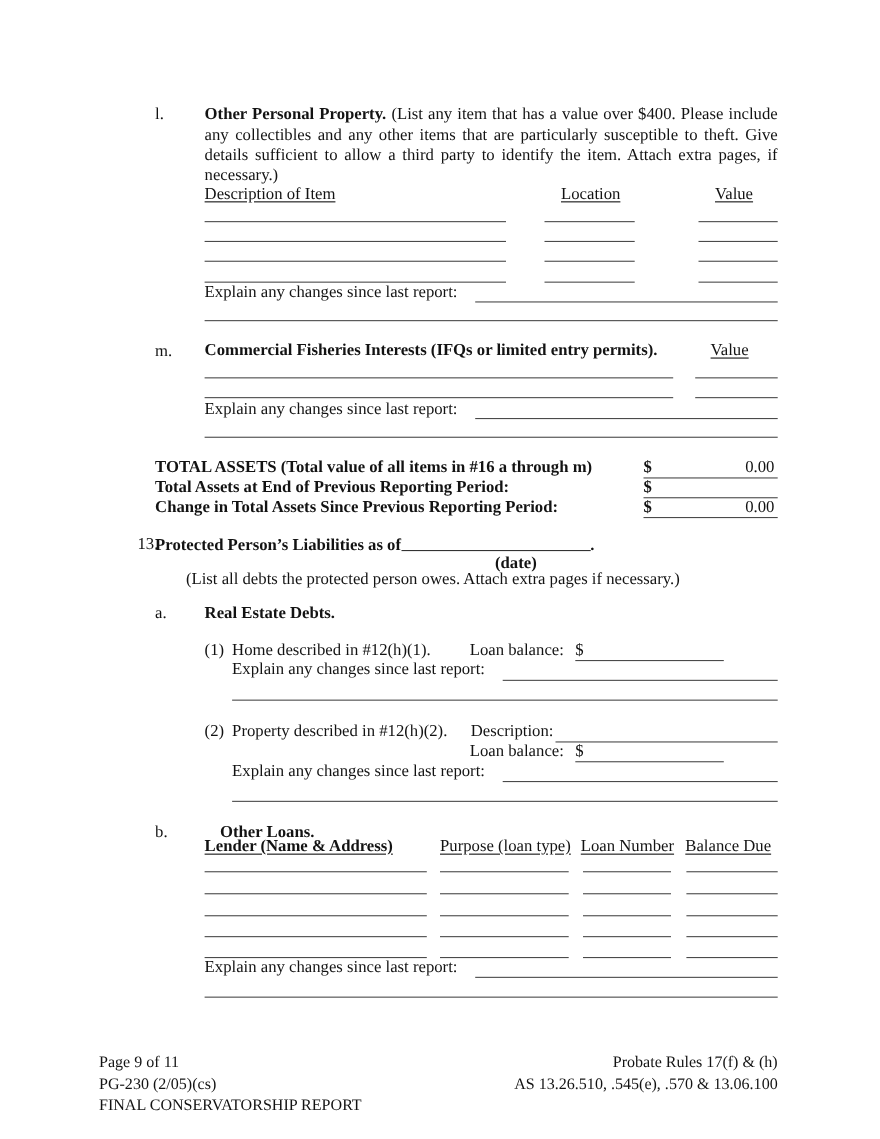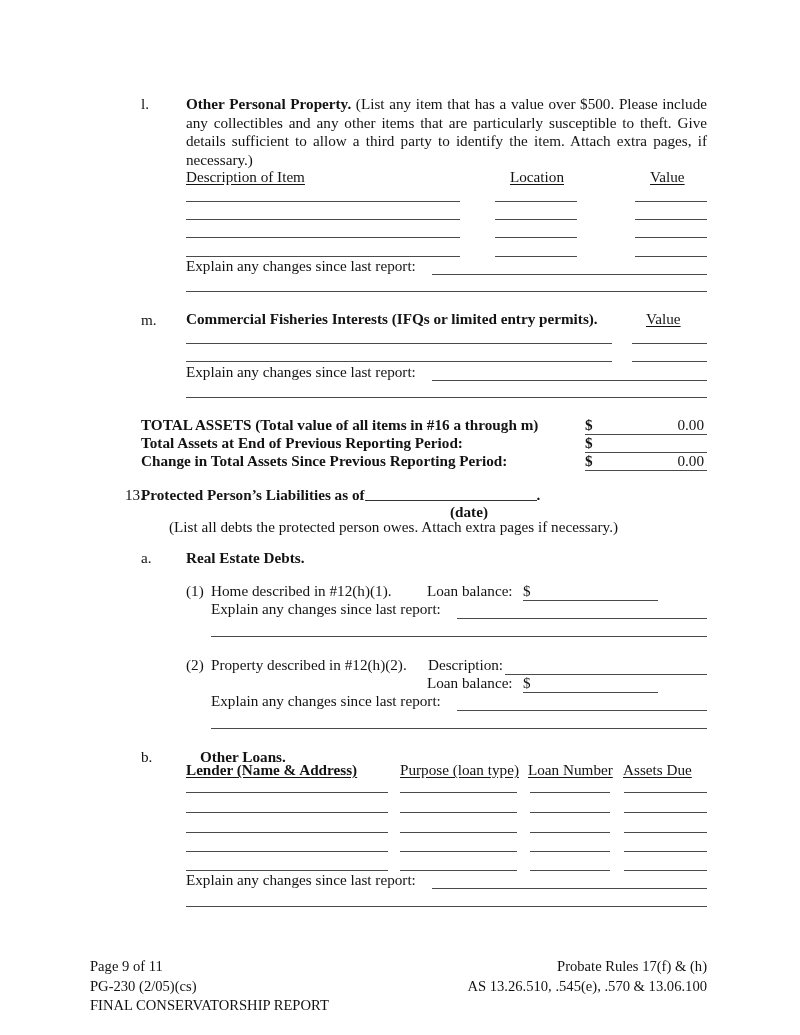--- a/index.html
+++ b/index.html
@@ -57,21 +57,21 @@
 </style>
 </head>
 <body>
 
 <div class="page">
 
   <div class="blk t" style="left:141px; top:95px;">l.</div>
 
   <div class="blk t just" style="left:186px; top:95px; width:521px;">
     <span class="b">Other Personal Property.</span>
-    <span>(List any item that has a value over $500. Please include any collectibles and any other items that are particularly susceptible to theft.  Give details sufficient to allow a third party to identify the item.  Attach extra pages, if necessary.)</span>
+    <span>(List any item that has a value over $400. Please include any collectibles and any other items that are particularly susceptible to theft.  Give details sufficient to allow a third party to identify the item.  Attach extra pages, if necessary.)</span>
   </div>
 
   <div class="blk t u" style="left:186px; top:168px;">Description of Item</div>
   <div class="blk t u" style="left:510px; top:168px;">Location</div>
   <div class="blk t u" style="left:650px; top:168px;">Value</div>
 
   <div class="rule" style="left:186px; top:201px; width:274px;"></div>
   <div class="rule" style="left:495px; top:201px; width:82px;"></div>
   <div class="rule" style="left:635px; top:201px; width:72px;"></div>
 
@@ -153,21 +153,21 @@
   <div class="blk t" style="left:211px; top:692px;">Explain any changes since last report:</div>
   <div class="rule" style="left:457px; top:710px; width:250px;"></div>
   <div class="rule" style="left:211px; top:728px; width:496px;"></div>
 
   <div class="blk t" style="left:141px; top:748px;">b.</div>
   <div class="blk t b" style="left:200px; top:748px;">Other Loans.</div>
 
   <div class="blk t u" style="left:186px; top:761px;font-weight:bold;">Lender (Name &amp; Address)</div>
   <div class="blk t u" style="left:400px; top:761px;">Purpose (loan type)</div>
   <div class="blk t u" style="left:528px; top:761px;">Loan Number</div>
-  <div class="blk t u" style="left:623px; top:761px;">Assets Due</div>
+  <div class="blk t u" style="left:623px; top:761px;">Balance Due</div>
 
   <div class="rule" style="left:186px; top:792px; width:202px;"></div>
   <div class="rule" style="left:400px; top:792px; width:117px;"></div>
   <div class="rule" style="left:530px; top:792px; width:80px;"></div>
   <div class="rule" style="left:624px; top:792px; width:83px;"></div>
 
   <div class="rule" style="left:186px; top:812px; width:202px;"></div>
   <div class="rule" style="left:400px; top:812px; width:117px;"></div>
   <div class="rule" style="left:530px; top:812px; width:80px;"></div>
   <div class="rule" style="left:624px; top:812px; width:83px;"></div>

